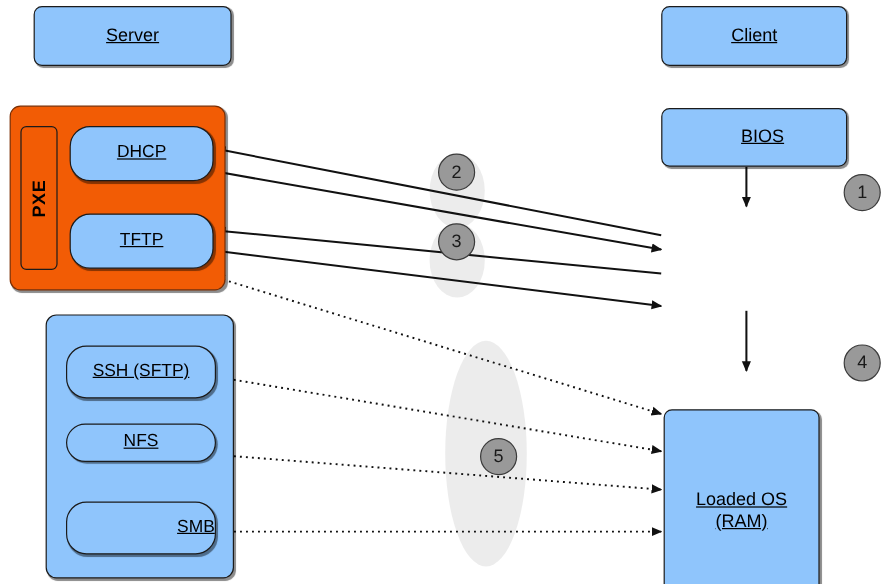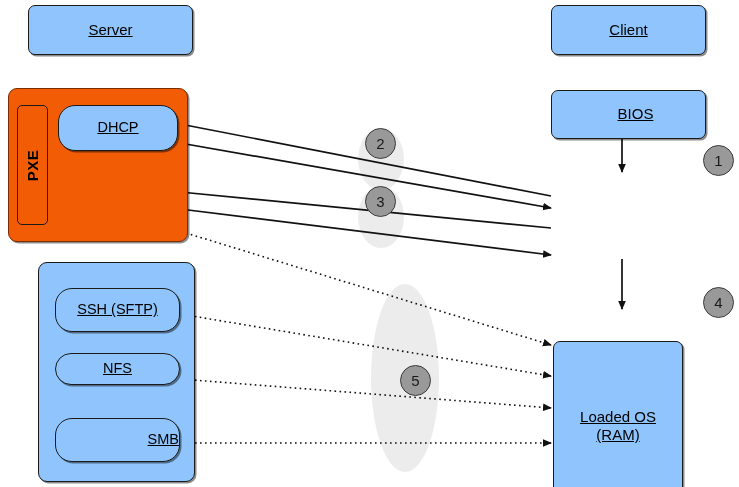--- a/index.html
+++ b/index.html
@@ -153,20 +153,23 @@
   <div class="pxe-wrap" style="left:8px; top:88px; width:180px; height:154px;"></div>
 
   <div class="pxe-label" style="left:17px; top:105px; width:31px; height:120px;">
     <span>PXE</span>
   </div>
 
   <div class="box small" style="left:58px; top:105px; width:120px; height:46px;">
     <span>DHCP</span>
   </div>
 
+  <div class="box small" style="left:58px; top:178px; width:120px; height:46px;">
+    <span>TFTP</span>
+  </div>
 
   <div class="host-box" style="left:38px; top:262px; width:157px; height:220px;"></div>
 
   <div class="box small" style="left:55px; top:288px; width:125px; height:44px;">
     <span>SSH (SFTP)</span>
   </div>
 
   <div class="box small" style="left:55px; top:353px; width:125px; height:32px;">
     <span>NFS</span>
   </div>

